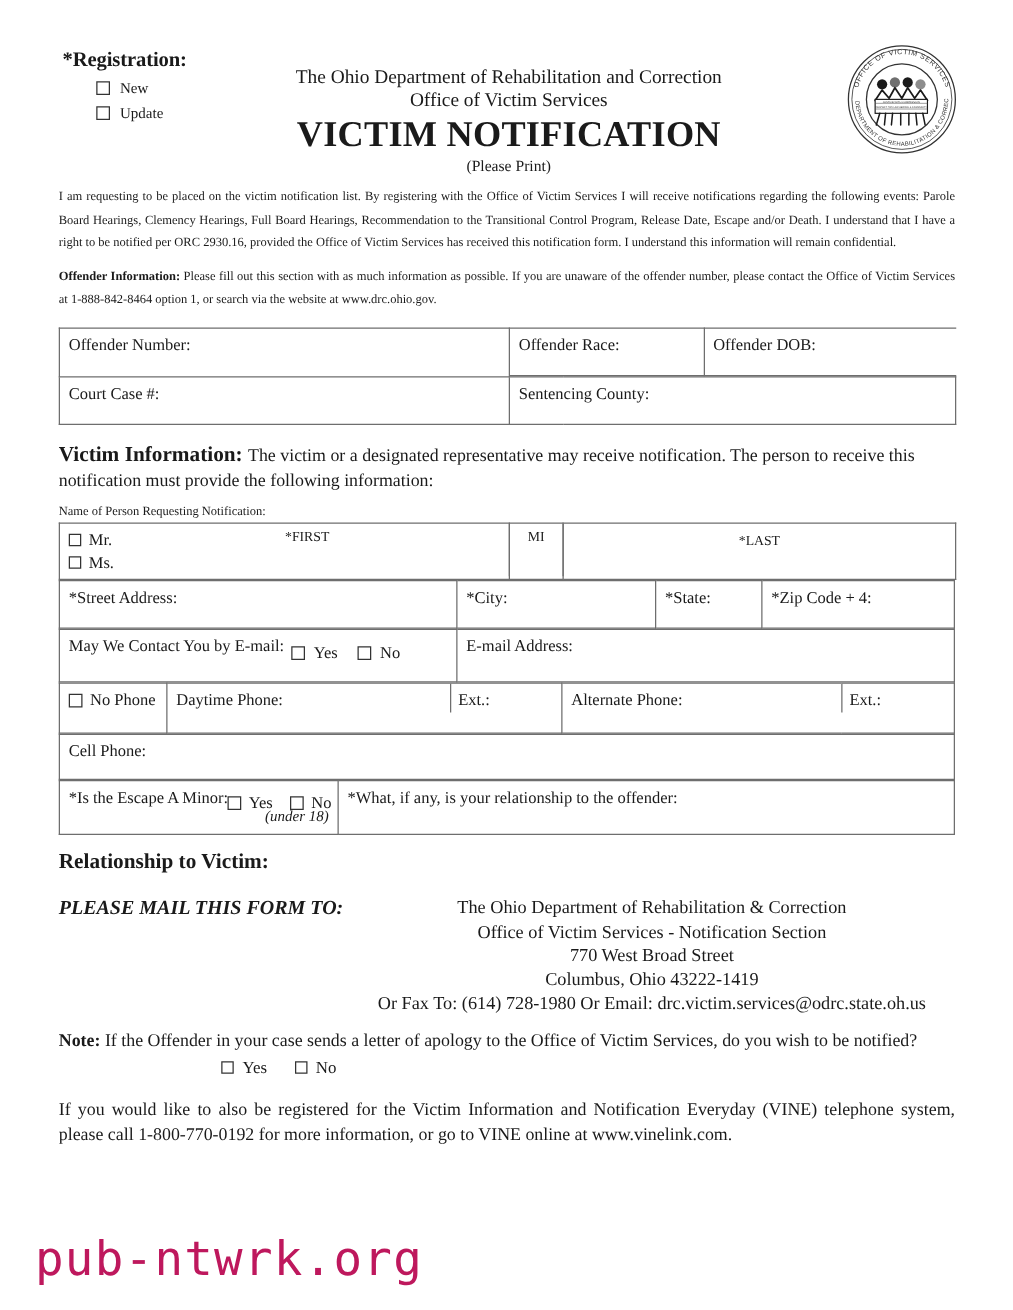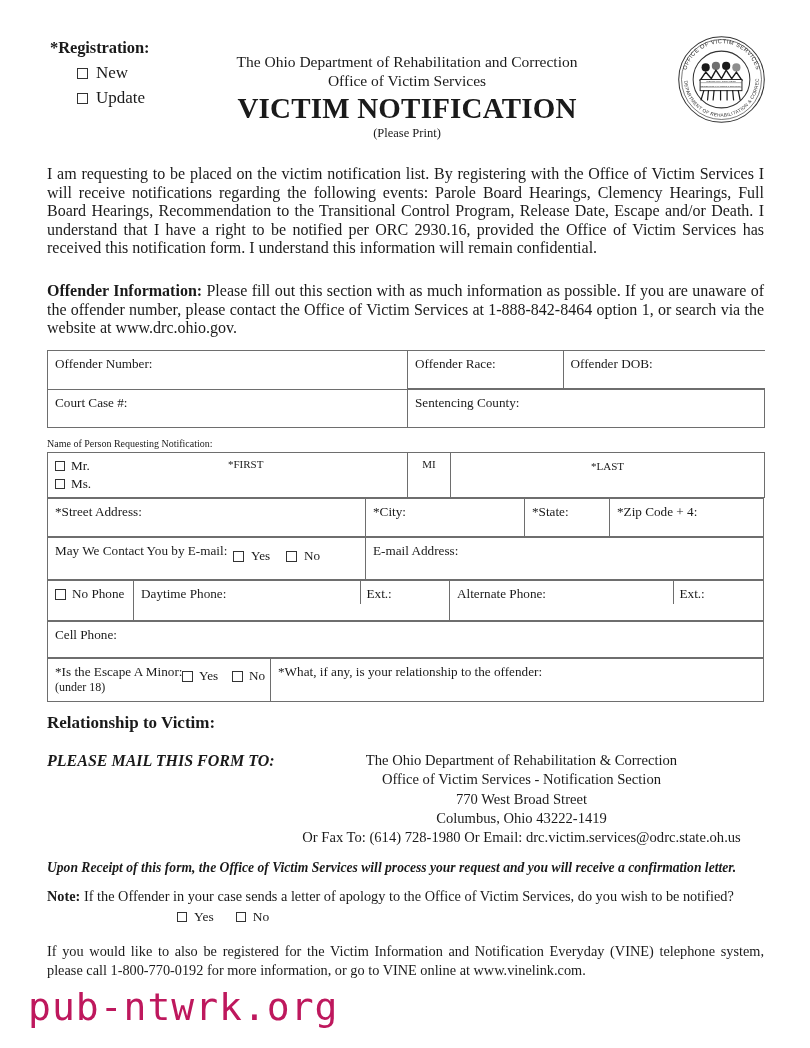--- a/index.html
+++ b/index.html
@@ -40,21 +40,21 @@
     width: 160px;
   }
   .reg-title {
     font-weight: bold;
     font-size: 16.5px;
     letter-spacing: -0.1px;
   }
   .reg-opt {
     margin-left: 27px;
     margin-top: 5px;
-    font-size: 17px;
+    font-size: 12px;
     display: flex;
     align-items: center;
     gap: 8px;
   }
   .cb {
     display: inline-block;
     width: 11px;
     height: 11px;
     border: 1.2px solid #333;
     background: #fff;
@@ -86,24 +86,24 @@
   .seal {
     position: absolute;
     right: -4px;
     top: 0px;
     width: 93px;
     height: 93px;
   }
 
   
   .para {
-    font-size: 16px;
+    font-size: 10px;
     line-height: 18.6px;
     text-align: justify;
-    margin-top: 24px;
+    margin-top: 8px;
   }
   .para b { font-weight: bold; }
 
   
   .tbl {
     border-collapse: collapse;
     width: 717px;
     table-layout: fixed;
     font-size: 13.2px;
   }
@@ -321,20 +321,24 @@
         <td style="width:360px">
           <span>Court Case #:</span>
         </td>
         <td colspan="2">
           <span>Sentencing County:</span>
         </td>
       </tr>
     </tbody>
       </table>
 
+    <div class="sec-head" style="margin-top:14px;">
+      <span>Victim Information:</span>
+      <span class="sec-body">The victim or a designated representative may receive notification.  The person to receive this notification must provide the following information:</span>
+    </div>
 
     <div class="label-above">Name of Person Requesting Notification:</div>
 
     <table class="tbl">
       <colgroup>
           <col style="width:360px">
           <col style="width:43px">
           <col style="width:314px">
         </colgroup>
       <tbody>
@@ -458,21 +462,21 @@
 
     <table class="tbl">
       <colgroup>
           <col style="width:223px">
           <col>
         </colgroup>
       <tbody>
           <tr>
         <td style="height:33px">
           <span>*Is the Escape A Minor:</span>
-          <span style="display:block;font-size:12px;">(under 18)</span>
+          <span style="display:block;font-style:italic;font-size:12px;text-align:right;">(under 18)</span>
           <span style="position:absolute;left:134px;top:9px;display:flex;gap:6px;align-items:center;">
             <span class="cb"></span>
             <span>Yes</span>
           </span>
           <span style="position:absolute;left:184px;top:9px;display:flex;gap:6px;align-items:center;">
             <span class="cb"></span>
             <span>No</span>
           </span>
         </td>
         <td>
@@ -490,21 +494,20 @@
       <div class="mail-label">PLEASE MAIL THIS FORM TO:</div>
       <div class="mail-addr">
         <div>The Ohio Department of Rehabilitation &amp; Correction</div>
         <div>Office of Victim Services - Notification Section</div>
         <div>770 West Broad Street</div>
         <div>Columbus, Ohio 43222-1419</div>
         <div>Or Fax To: (614) 728-1980 Or Email: drc.victim.services@odrc.state.oh.us</div>
       </div>
     </div>
 
-    <div class="italic-bold">Upon Receipt of this form, the Office of Victim Services will process your request and you will receive a confirmation letter.</div>
 
     <div class="note">
       <b>Note:</b>
       <span>If the Offender in your case sends a letter of apology to the Office of Victim Services, do you wish to be notified?</span>
     </div>
     <div class="note-cbs">
       <span style="display:flex;gap:7px;align-items:center;">
         <span class="cb sm"></span>
         <span>Yes</span>
       </span>

